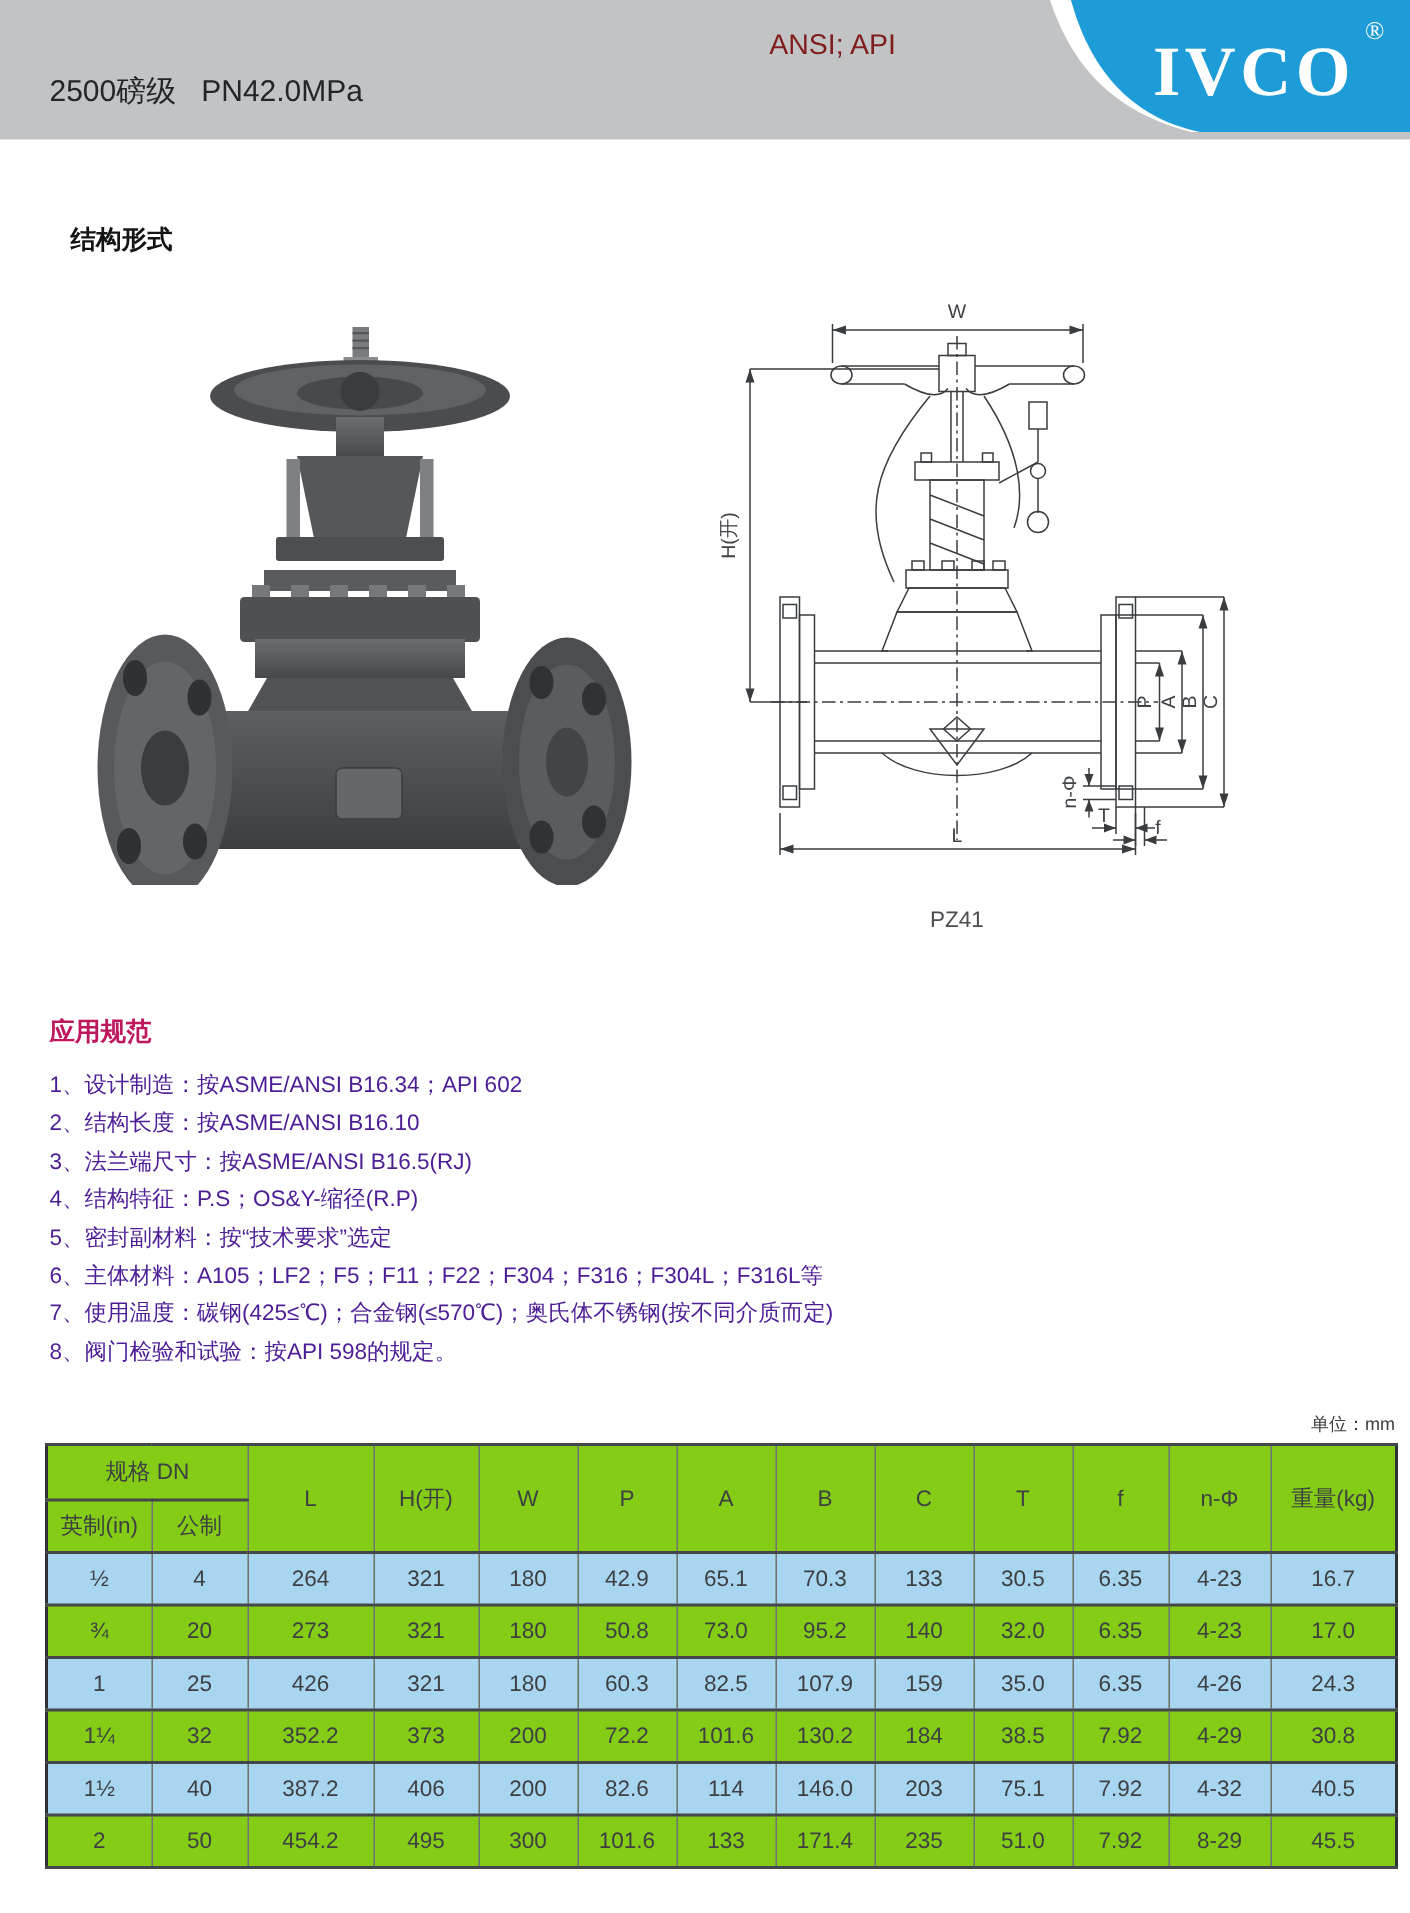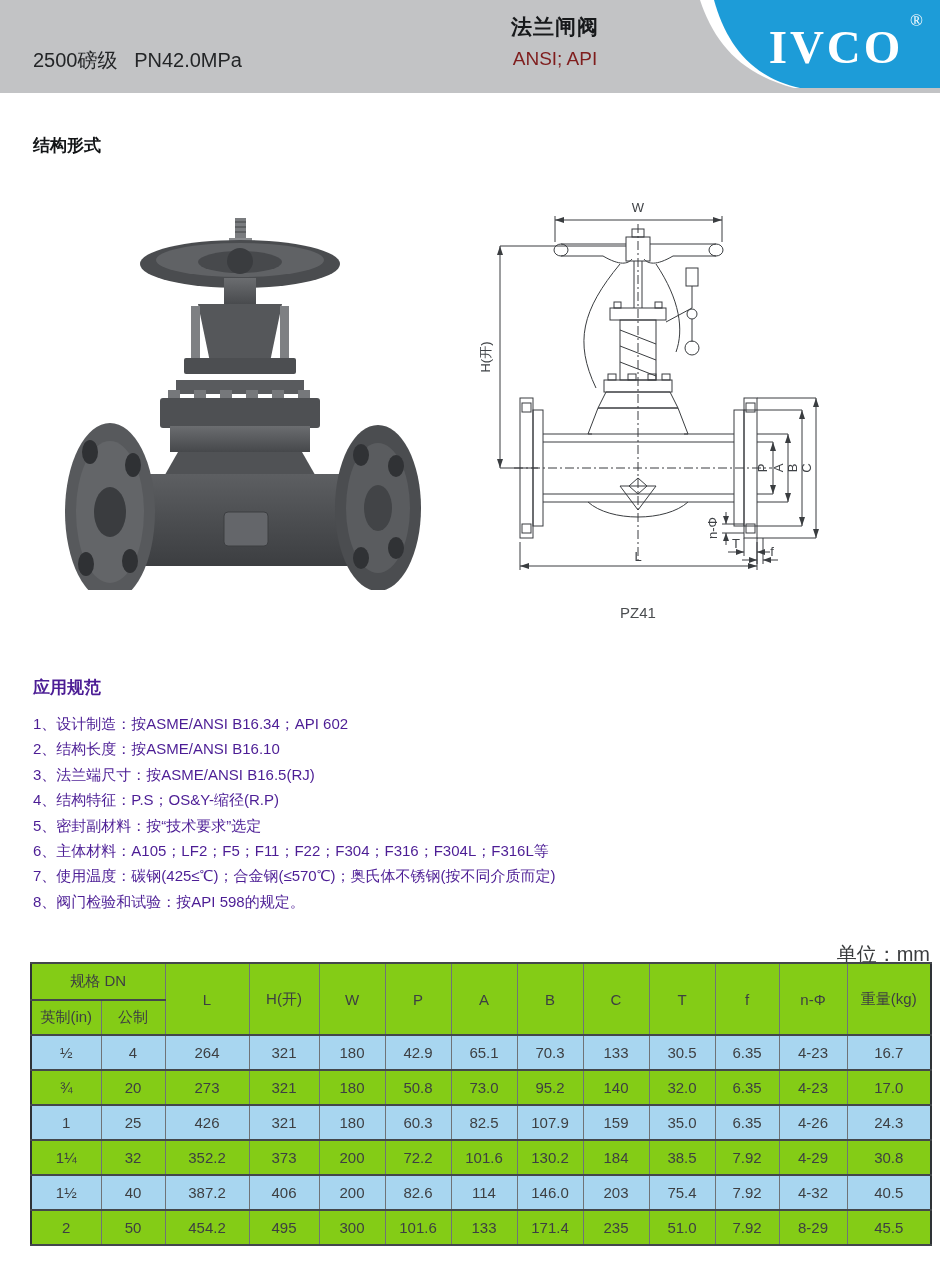--- a/index.html
+++ b/index.html
@@ -16,32 +16,32 @@
   
   .topbar{position:absolute;left:0;top:0;width:940px;height:93px;background:var(--bar-gray);}
   .topbar-left{position:absolute;left:33px;top:47px;font-size:20px;color:#232527;white-space:pre;}
   .topbar-center{position:absolute;left:455px;top:13px;width:200px;text-align:center;}
   .topbar-center .cn{font-size:21px;font-weight:bold;color:#17191b;letter-spacing:1px;}
   .topbar-center .en{font-size:19px;margin-top:7px;color:#7f1d1d;}
   .logo-svg{position:absolute;right:0;top:0;}
   .logo-text{font-family:"Liberation Serif",serif;font-weight:bold;font-size:47px;fill:#ffffff;letter-spacing:3px;}
   .logo-reg{font-family:"Liberation Serif",serif;font-size:17px;fill:#ffffff;}
   
-  .sec-title{position:absolute;margin:0;font-size:17px;font-weight:bold;color:#121416;}
+  .sec-title{position:absolute;margin:14px;font-size:17px;font-weight:bold;color:#121416;}
   #title-structure{left:33px;top:134px;}
   #title-dims{left:33px;top:984px;text-align:center;}
-  .unit-label{position:absolute;right:10px;top:941px;font-size:20px;color:#3a3c3e;}
+  .unit-label{position:absolute;right:10px;top:941px;font-size:12px;color:#3a3c3e;}
   
   .photo-svg{position:absolute;left:48px;top:212px;}
   .drawing-svg{position:absolute;left:470px;top:190px;}
   .drawing-svg .dim{font-size:13px;fill:#3f4246;}
   .drawing-svg .model{font-size:15px;fill:#4a4d50;}
   
   .specs{position:absolute;left:33px;top:676px;width:880px;}
-  .specs h2{margin:0;font-size:17px;font-weight:bold;color:#4c1d95;}
+  .specs h2{margin:0;font-size:17px;font-weight:bold;color:#be185d;}
   .specs ol{list-style:none;margin:12px 0 0 0;padding:0;}
   .specs li{font-size:15px;line-height:25.4px;color:#4c1d95;}
   
   .dims-table{
     position:absolute;left:30px;top:962px;width:900px;
     border-collapse:collapse;table-layout:fixed;text-align:center;
     font-size:15px;color:#3d3f42;background:#84cc16;
     border:2px solid #2e3236;
   }
   .dims-table th,.dims-table td{
@@ -55,21 +55,20 @@
   .dims-table tbody tr.hl td{background:var(--row-blue);}
 </style>
 </head>
 <body>
 
 <div class="page">
 
   <header class="topbar">
     <div class="topbar-left">2500磅级   PN42.0MPa</div>
     <div class="topbar-center">
-      <div class="cn">法兰闸阀</div>
       <div class="en">ANSI; API</div>
     </div>
     <svg class="logo-svg" width="300" height="93" viewBox="0 0 300 93">
       <path d="M60,0 C74,42 100,74 154,88 H300 V0 Z" fill="#ffffff"></path>
       <path d="M74,0 C86,44 112,78 160,88 H300 V0 Z" style="fill:var(--logo-blue)"></path>
       <text class="logo-text" x="196" y="63" text-anchor="middle">IVCO</text>
       <text class="logo-reg" x="270" y="26">®</text>
     </svg>
   </header>
 
@@ -347,21 +346,21 @@
         <tr class="hl">
           <td>1½</td>
           <td>40</td>
           <td>387.2</td>
           <td>406</td>
           <td>200</td>
           <td>82.6</td>
           <td>114</td>
           <td>146.0</td>
           <td>203</td>
-          <td>75.4</td>
+          <td>75.1</td>
           <td>7.92</td>
           <td>4-32</td>
           <td>40.5</td>
         </tr>
         <tr>
           <td>2</td>
           <td>50</td>
           <td>454.2</td>
           <td>495</td>
           <td>300</td>

